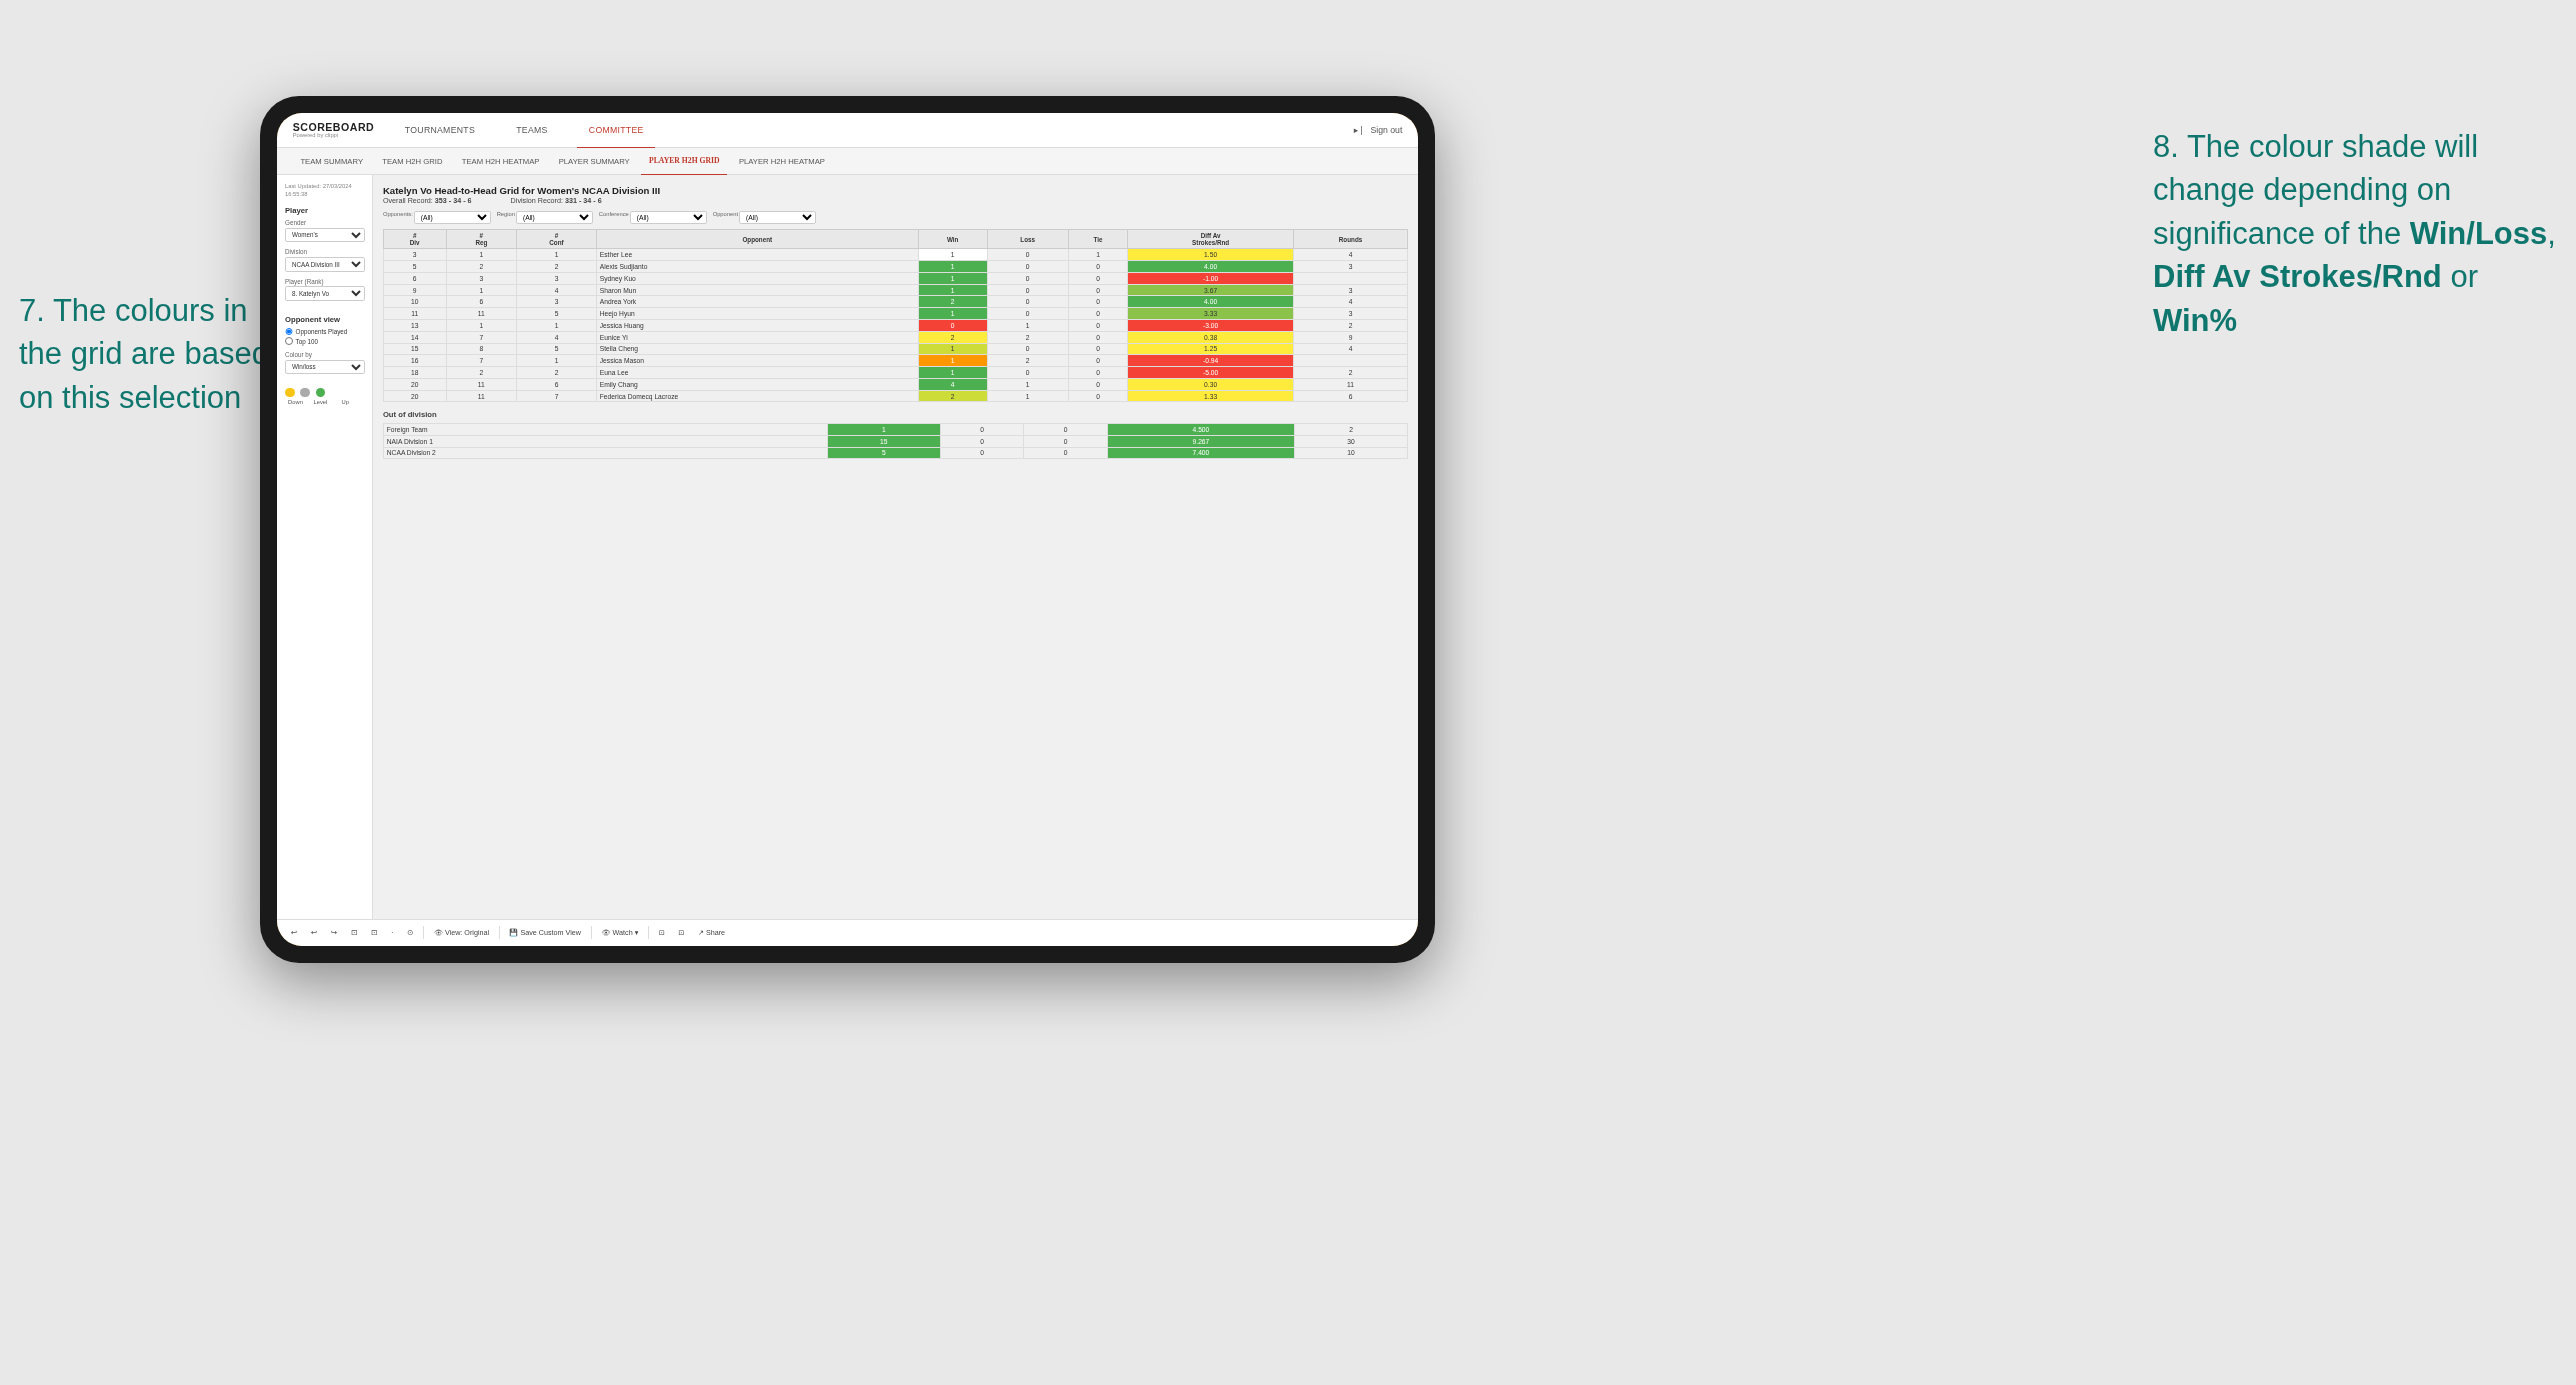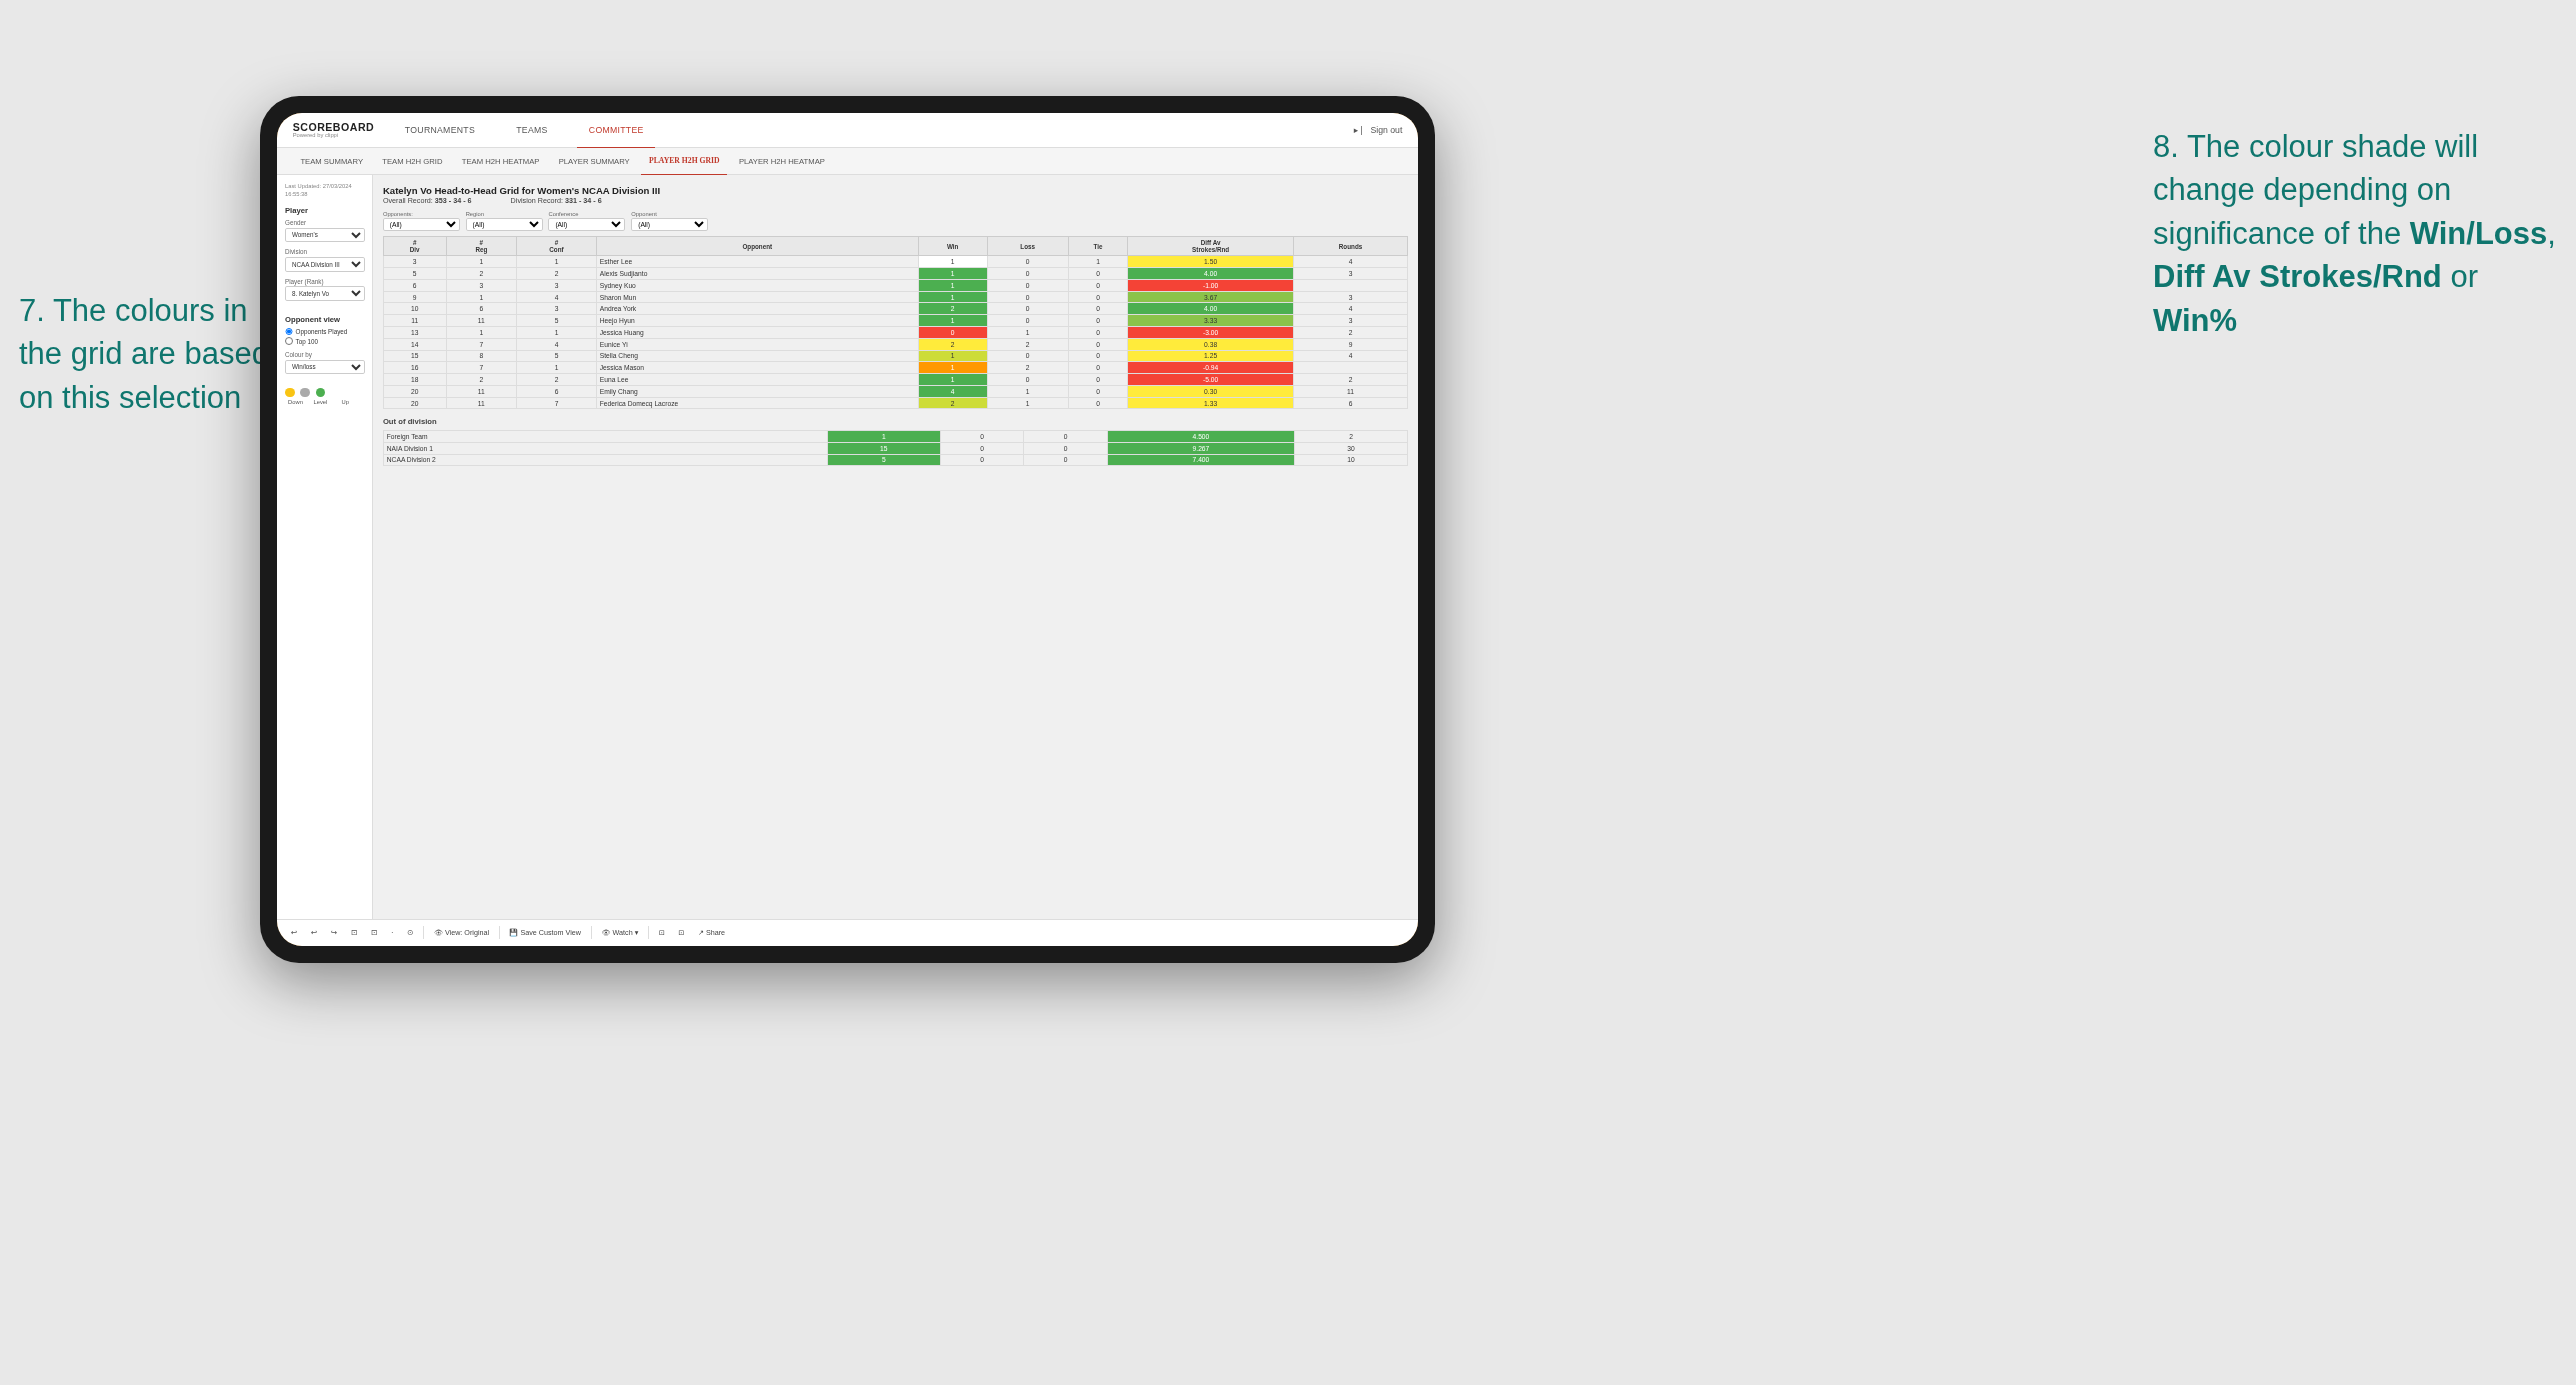--- a/index.html
+++ b/index.html
@@ -227,21 +227,20 @@
 
     
     .filter-row {
       display: flex;
       gap: 5.8px;
       margin-bottom: 5.8px;
       align-items: flex-end;
     }
     .filter-group {
       display: flex;
-      flex-direction: column;
       gap: 1px;
     }
     .filter-label {
       font-size: 5.8px;
       color: #666;
     }
     .filter-select {
       font-size: 6.7px;
       padding: 1px 1.9px;
       border: 1px solid #ccc;

